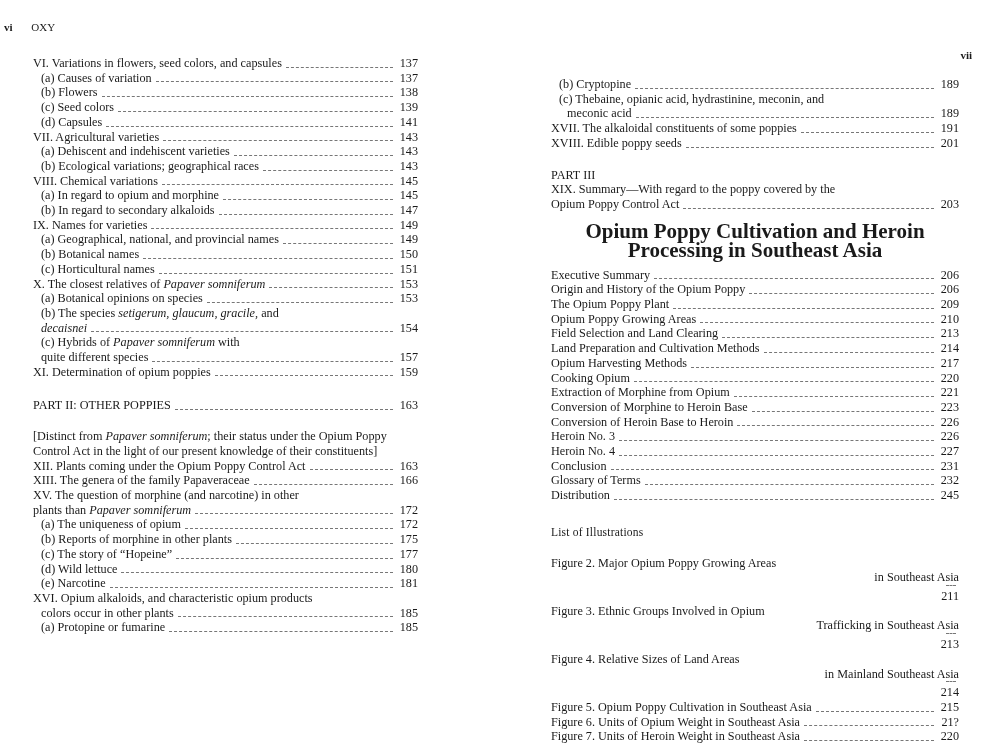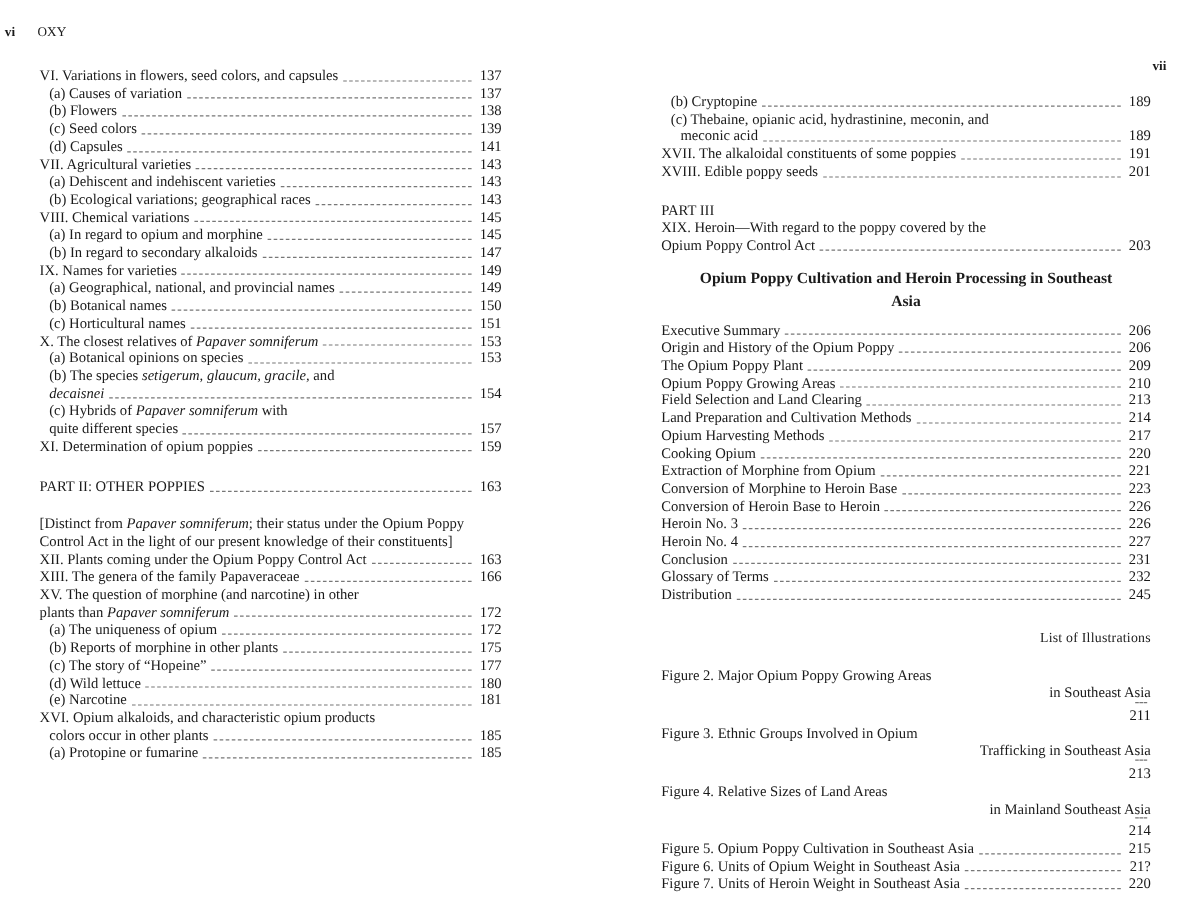--- a/index.html
+++ b/index.html
@@ -13,22 +13,22 @@
   .toc { position:absolute; font-size:12.2px; line-height:14.7px; }
   .left .toc { left:33px; top:56px; width:385px; }
   .right .toc { left:60px; top:58px; width:408px; }
   .row { display:flex; align-items:flex-end; white-space:nowrap; }
   .row .t { flex:0 0 auto; }
   .row .d { flex:1 1 auto; border-bottom:1px dashed #777; margin:0 3px 3px 4px; height:0; min-width:10px; }
   .row .p { flex:0 0 auto; min-width:22px; text-align:right; }
   .ind1 { padding-left:8px; }
   .ind2 { padding-left:46px;flex-direction:column; }
   .wrap { white-space:normal; }
-  .heading { font-weight:bold; text-align:center; font-size:13px; line-height:19px; margin:10px 0 8px 0; }
-  .subheading { text-align:right; font-size:11.5px; margin:6px 0 16px 0; letter-spacing:0.2px; }
+  .heading { font-weight:bold; text-align:center; font-size:21px; line-height:19px; margin:10px 0 8px 0; }
+  .subheading { text-align:left; font-size:11.5px; margin:6px 0 16px 0; letter-spacing:0.2px; }
   em { font-style:italic; }
 </style>
 </head>
 <body>
 
 <div class="page left">
   <div class="runhead" style="left:4px; top:21px;">
     <span class="folio">vi</span>
     <span style="margin-left:16px;">OXY</span>
   </div>
@@ -233,21 +233,21 @@
       </div>
     <div class="row">
         <span class="t">XVIII. Edible poppy seeds</span>
         <span class="d"></span>
         <span class="p">201</span>
       </div>
 
     <div style="height:17px;"></div>
     <div>PART III</div>
     <div>
-      <div>XIX. Heroin—With regard to the poppy covered by the</div>
+      <div>XIX. Summary—With regard to the poppy covered by the</div>
       <div class="row">
           <span class="t">Opium Poppy Control Act</span>
           <span class="d"></span>
           <span class="p">203</span>
         </div>
     </div>
 
     <div class="heading" style="padding:0 30px;">Opium Poppy Cultivation and Heroin Processing in Southeast Asia</div>
 
     <div class="row">

